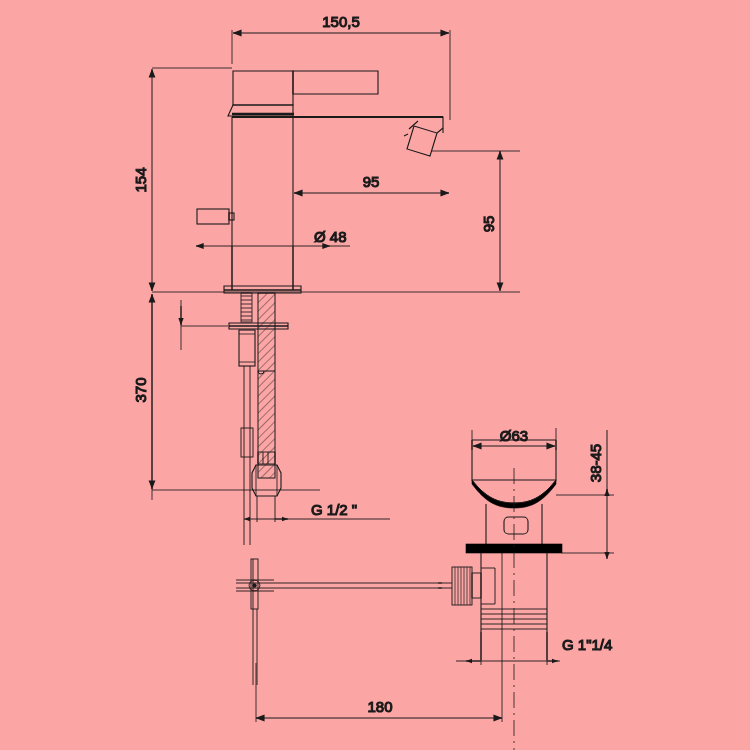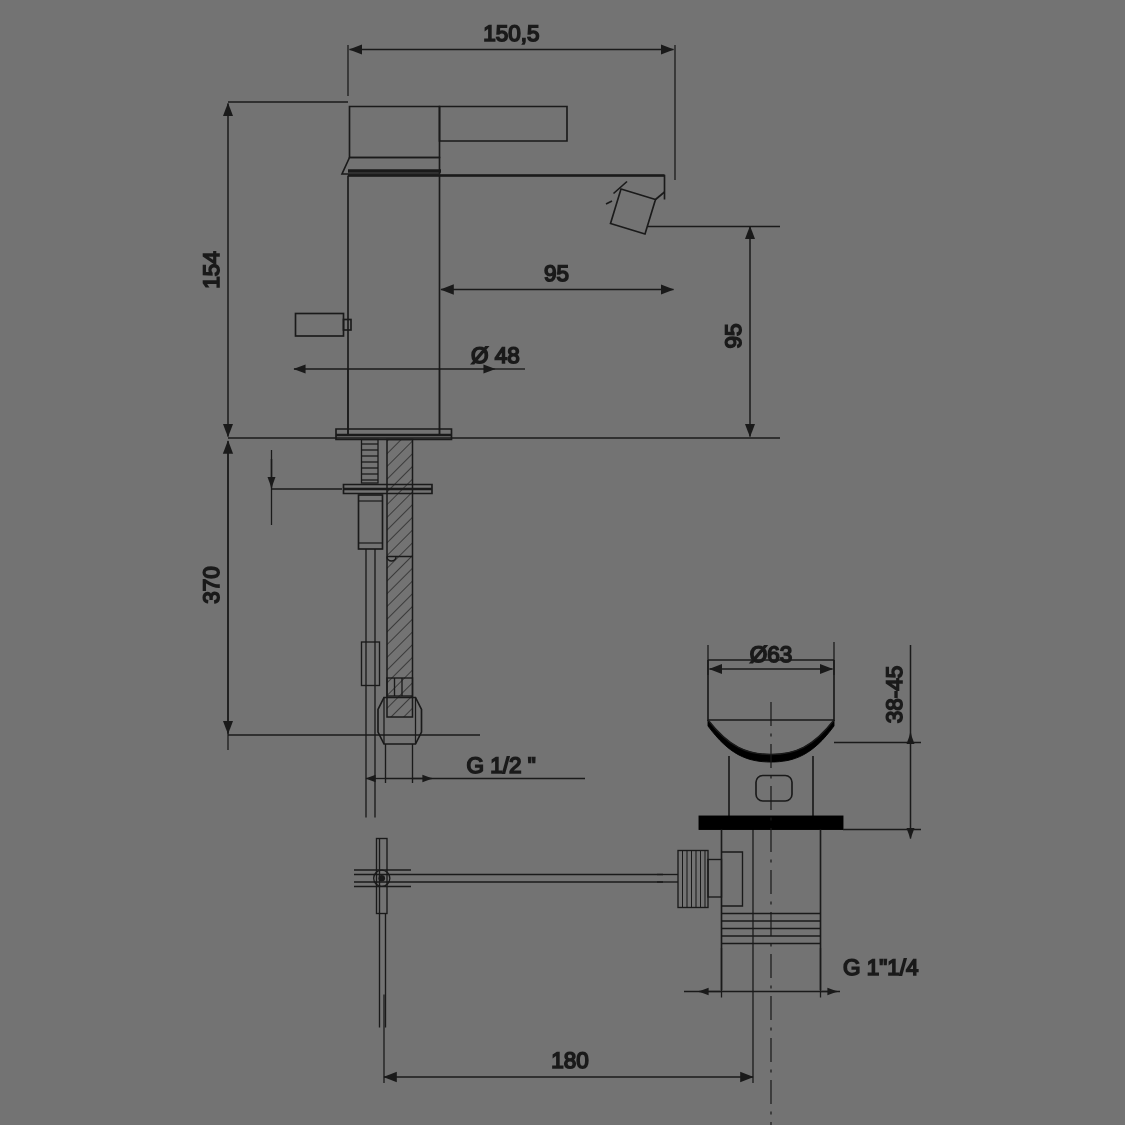--- a/index.html
+++ b/index.html
@@ -8,21 +8,21 @@
     padding: 0;
     background: #ffffff;
   }
   body {
     font-family: "Liberation Sans", sans-serif;
   }
   #sheet {
     position: relative;
     width: 750px;
     height: 750px;
-    background: #737373;
+    background: #fca5a5;
     overflow: hidden;
   }
   #sheet svg {
     display: block;
     width: 750px;
     height: 750px;
   }
   .dim-text {
     font-family: "Liberation Sans", sans-serif;
     font-size: 15px;

